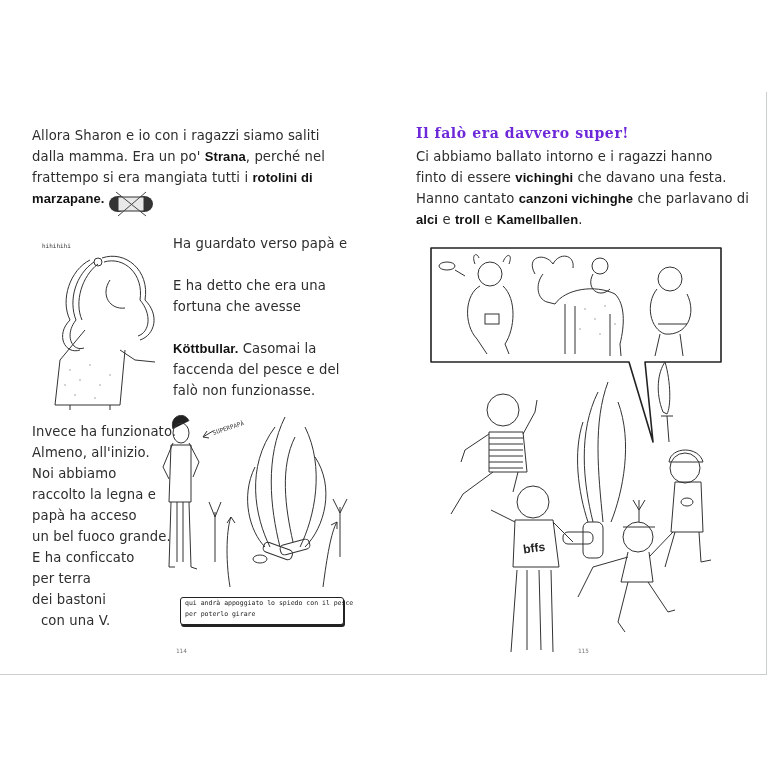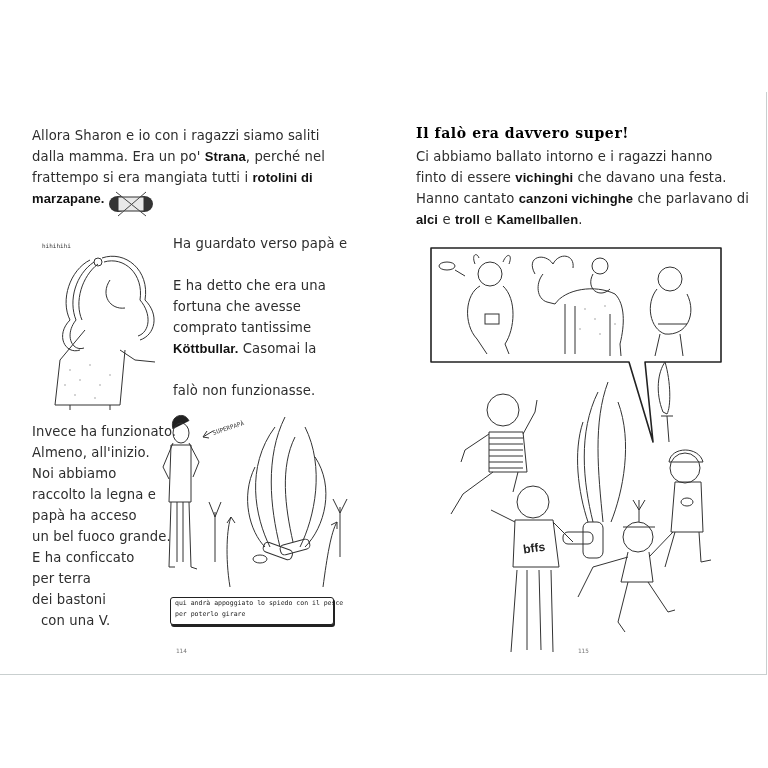--- a/index.html
+++ b/index.html
@@ -3,24 +3,24 @@
   <meta charset="utf-8">
   <style>
     html, body { margin:0; padding:0; background:#ffffff; }
     body { width:768px; height:768px; position:relative; overflow:hidden; font-family:"DejaVu Sans", sans-serif; color:#2a2a2a; }
     .spread { position:absolute; left:0; top:92px; width:766px; height:582px; border-right:1px solid #c9cfcf; border-bottom:1px solid #c9cfcf; background:#fff; }
     .page { position:absolute; top:0; height:582px; }
     .page-left { left:0; width:383px; }
     .page-right { left:383px; width:383px; }
     .txt { position:absolute; font-family:"DejaVu Sans", sans-serif; font-size:13.2px; line-height:21px; color:#2d2d2d; letter-spacing:0.1px; white-space:nowrap; }
     .txt b { font-family:"Liberation Sans", sans-serif; font-weight:bold; font-size:13px; color:#111; }
-    .heading { position:absolute; font-family:"DejaVu Serif", serif; font-weight:bold; font-size:14px; color:#000000; letter-spacing:0.6px; white-space:nowrap; }
+    .heading { position:absolute; font-family:"DejaVu Serif", serif; font-weight:bold; font-size:14px; color:#6d28d9; letter-spacing:0.6px; white-space:nowrap; }
     .pageno { position:absolute; font-size:6px; color:#777; font-family:"DejaVu Sans Mono", monospace; }
     .small-label { position:absolute; font-family:"DejaVu Sans Mono", monospace; font-size:6px; color:#333; white-space:nowrap; }
-    .caption-box { position:absolute; border:1.5px solid #222; border-radius:3px; background:#fff; box-shadow:1px 2px 0 #222; }
+    .caption-box { position:absolute; border:1.5px solid #222; border-radius:3px; background:#fff; box-shadow:1px 2px 0 #222;margin-left:10px; }
     .caption-box span { display:block; font-family:"DejaVu Sans Mono", monospace; font-size:6.5px; line-height:11px; color:#222; padding-left:4px; white-space:nowrap; }
     .illus { position:absolute; }
     svg { overflow:visible; }
   </style>
 </head>
 <body>
 
 <div class="spread">
 
   <div class="page page-left">
@@ -68,22 +68,22 @@
           <circle cx="35" cy="155" r="0.7"></circle>
           <circle cx="70" cy="135" r="0.7"></circle>
         <circle cx="55" cy="158" r="0.7"></circle>
           <circle cx="25" cy="145" r="0.7"></circle>
       </g>
     </svg>
 
     <div class="txt" style="left:173px; top:141px;"><span>Ha guardato verso papà e</span></div>
     <div class="txt" style="left:173px; top:183px;"><span>E ha detto che era una</span></div>
     <div class="txt" style="left:173px; top:204px;"><span>fortuna che avesse</span></div>
-    <div class="txt" style="left:173px; top:225px;"><span>comprato tantissime</span></div>
     <div class="txt" style="left:173px; top:246px;"><b>Köttbullar.</b><span> Casomai la</span></div>
+    <div class="txt" style="left:173px; top:267px;"><span>faccenda del pesce e del</span></div>
     <div class="txt" style="left:173px; top:288px;"><span>falò non funzionasse.</span></div>
 
     <div class="txt" style="left:32px; top:329px;">Invece ha funzionato.</div>
     <div class="txt" style="left:32px; top:350px;">Almeno, all'inizio.</div>
     <div class="txt" style="left:32px; top:371px;">Noi abbiamo</div>
     <div class="txt" style="left:32px; top:392px;">raccolto la legna e</div>
     <div class="txt" style="left:32px; top:413px;">papà ha acceso</div>
     <div class="txt" style="left:32px; top:434px;">un bel fuoco grande.</div>
     <div class="txt" style="left:32px; top:455px;">E ha conficcato</div>
     <div class="txt" style="left:32px; top:476px;">per terra</div>

